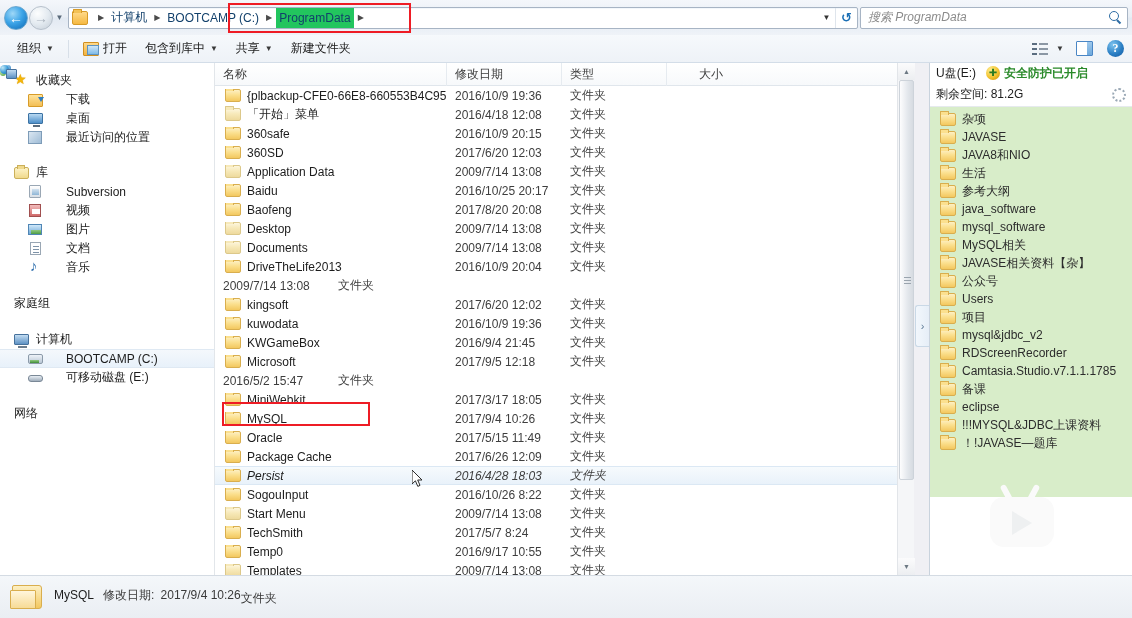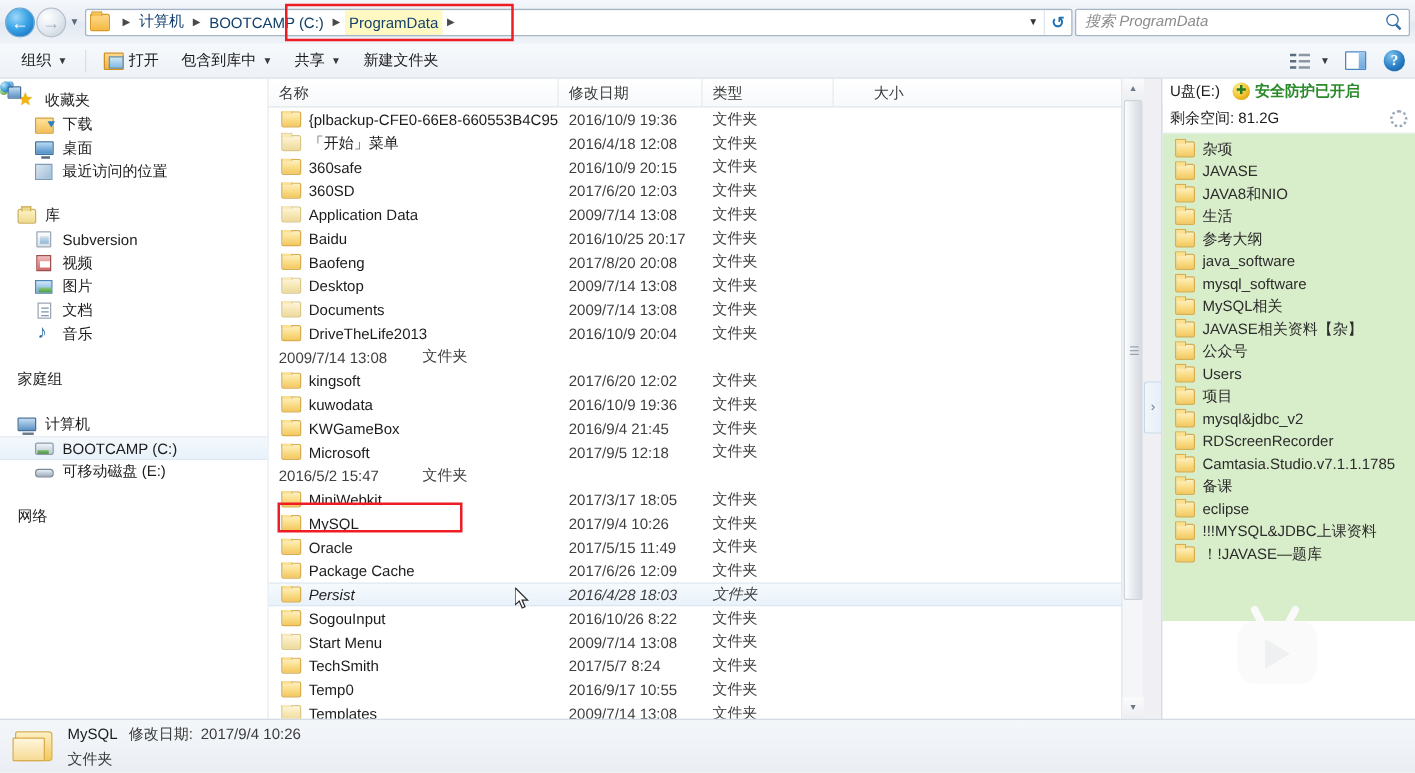--- a/index.html
+++ b/index.html
@@ -53,21 +53,21 @@
   .crumb-ico {
     width: 16px; height: 14px; margin-right: 3px;
     background: linear-gradient(to bottom,#ffd98a,#f5b942);
     border: 1px solid #d79b28; border-radius: 1px 2px 2px 2px;
     position: relative;
   }
   .crumb-ico:before {
     content:""; position:absolute; left:0; top:-3px; width:7px; height:3px;
     background:#f3c257; border:1px solid #d79b28; border-bottom:none; border-radius:1px 1px 0 0;
   }
-  .crumb.highlighted { background: #fef9c3; }
+  .crumb.highlighted { background: #22c55e; }
   .addr-right { margin-left: auto; display: flex; align-items: center; height: 100%; }
   .addr-caret { width: 17px; text-align: center; color: #333; font-size: 8px; }
   .refresh {
     width: 22px; height: 20px; border-left: 1px solid #dfe5ec;
     display: flex; align-items: center; justify-content: center;
     color: #1a6fb5; font-size: 13px; font-weight: bold;
   }
 
   .searchbox {
     width: 268px; height: 22px; margin-right: 4px;
@@ -152,21 +152,21 @@
   .navpane {
     position: absolute; left: 0; top: 63px; width: 215px; height: 512px;
     background: #fff; overflow: hidden;
     border-right: 1px solid #e2e6ea;
   }
   .nav-group { margin-top: 8px; }
   .nav-row {
     display: flex; align-items: center; height: 19px;
     padding-left: 14px; color: #1c1c1c; font-size: 12px; white-space: nowrap;
   }
-  .nav-row.child { padding-left: 28px; }
+  .nav-row.child { padding-left: 28px; gap: 16px; }
   .nav-row.selected {
     background: linear-gradient(to bottom,#f4f8fc,#e8f1fa);
     border-top: 1px solid #dfe9f3; border-bottom: 1px solid #dfe9f3;
   }
   .nav-ico { width: 16px; height: 16px; margin-right: 6px; flex: 0 0 16px; position: relative; }
 
   .ic-star:before {
     content:"\2605"; position:absolute; left:0; top:-2px; font-size:14px; color:#f3b50a;
     text-shadow: 0 0 1px #c98c00;
   }
@@ -422,21 +422,21 @@
   .st-folder .back2 {
     position: absolute; left: 2px; top: 2px; width: 30px; height: 24px;
     background: linear-gradient(to bottom,#fdf0c4,#f3c85f);
     border: 1px solid #d9ae4e; border-radius: 2px 3px 3px 3px;
   }
   .st-folder .front2 {
     position: absolute; left: 0px; top: 7px; width: 26px; height: 19px;
     background: linear-gradient(to bottom,#fff6dc,#f7db96);
     border: 1px solid #d9ae4e; border-radius: 1px;
   }
-  .st-text { display: flex; flex-direction: column; justify-content: space-between; }
+  .st-text { display: flex; flex-direction: row; justify-content: space-between; }
   .st-line1 { font-size: 12px; color: #1c1c1c; }
   .st-line1 .nm { font-weight: normal; }
   .st-line1 .lbl { color: #3a3a3a; margin-left: 6px; }
   .st-line2 { font-size: 12px; color: #3a3a3a; margin-top: 3px; }
   .watermark {
     position: absolute; right: 12px; top: 20px;
     font-size: 11px; color: #9aa3ad; margin-top: 23px;
   }
 </style>
 </head>

